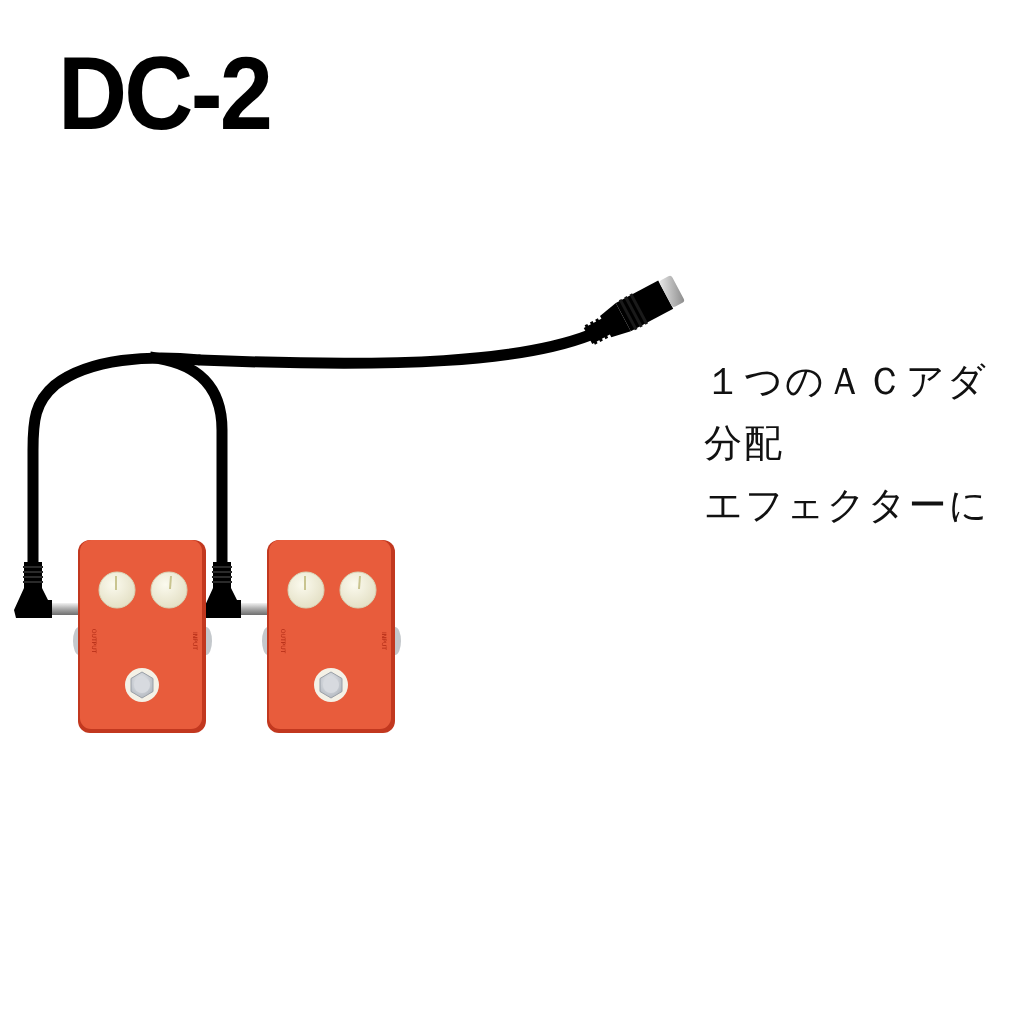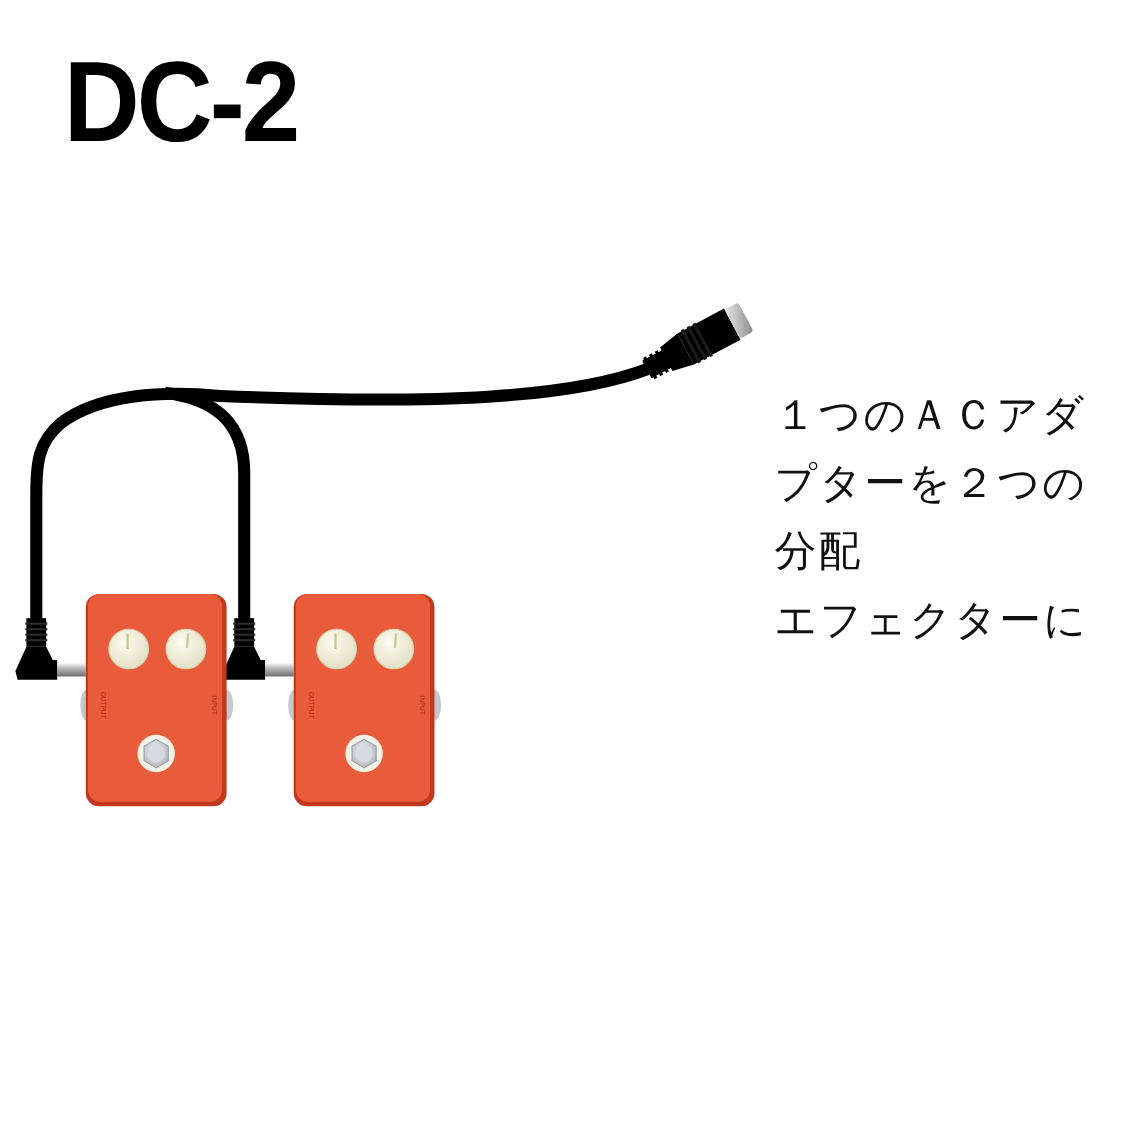--- a/index.html
+++ b/index.html
@@ -5,34 +5,33 @@
   html, body { margin:0; padding:0; background:#ffffff; }
   body { width:1024px; height:1024px; position:relative; overflow:hidden; font-family:"DejaVu Sans", sans-serif; }
   .title {
     position:absolute; left:58px; top:38px;
     font-family:"Liberation Sans", sans-serif; font-weight:bold;
     font-size:104px; line-height:110px; color:#000; letter-spacing:-3px;
     transform:scaleX(0.92); transform-origin:left top;
   }
   .caption {
     position:absolute; left:704px; top:350px; width:320px;
-    font-family:Liberation Mono, monospace; font-size:38px; line-height:62px;
+    font-family:Liberation Serif, serif; font-size:38px; line-height:62px;
     color:#111; letter-spacing:2px;
   }
   .caption span { display:block; white-space:nowrap; }
   svg.scene { position:absolute; left:0; top:0; }
 </style>
 </head>
 <body>
 
 <div class="title">DC-2</div>
 
 <div class="caption">
   <span>１つのＡＣアダ</span>
-  <span>プターを２つの</span>
   <span>分配</span>
   <span>エフェクターに</span>
 </div>
 
 <svg class="scene" width="1024" height="1024" viewBox="0 0 1024 1024">
   <defs>
     <linearGradient id="pin" x1="0" y1="0" x2="0" y2="1">
       <stop offset="0" stop-color="#f2f2f2"></stop>
       <stop offset="0.5" stop-color="#a9a9a9"></stop>
       <stop offset="1" stop-color="#6e6e6e"></stop>

